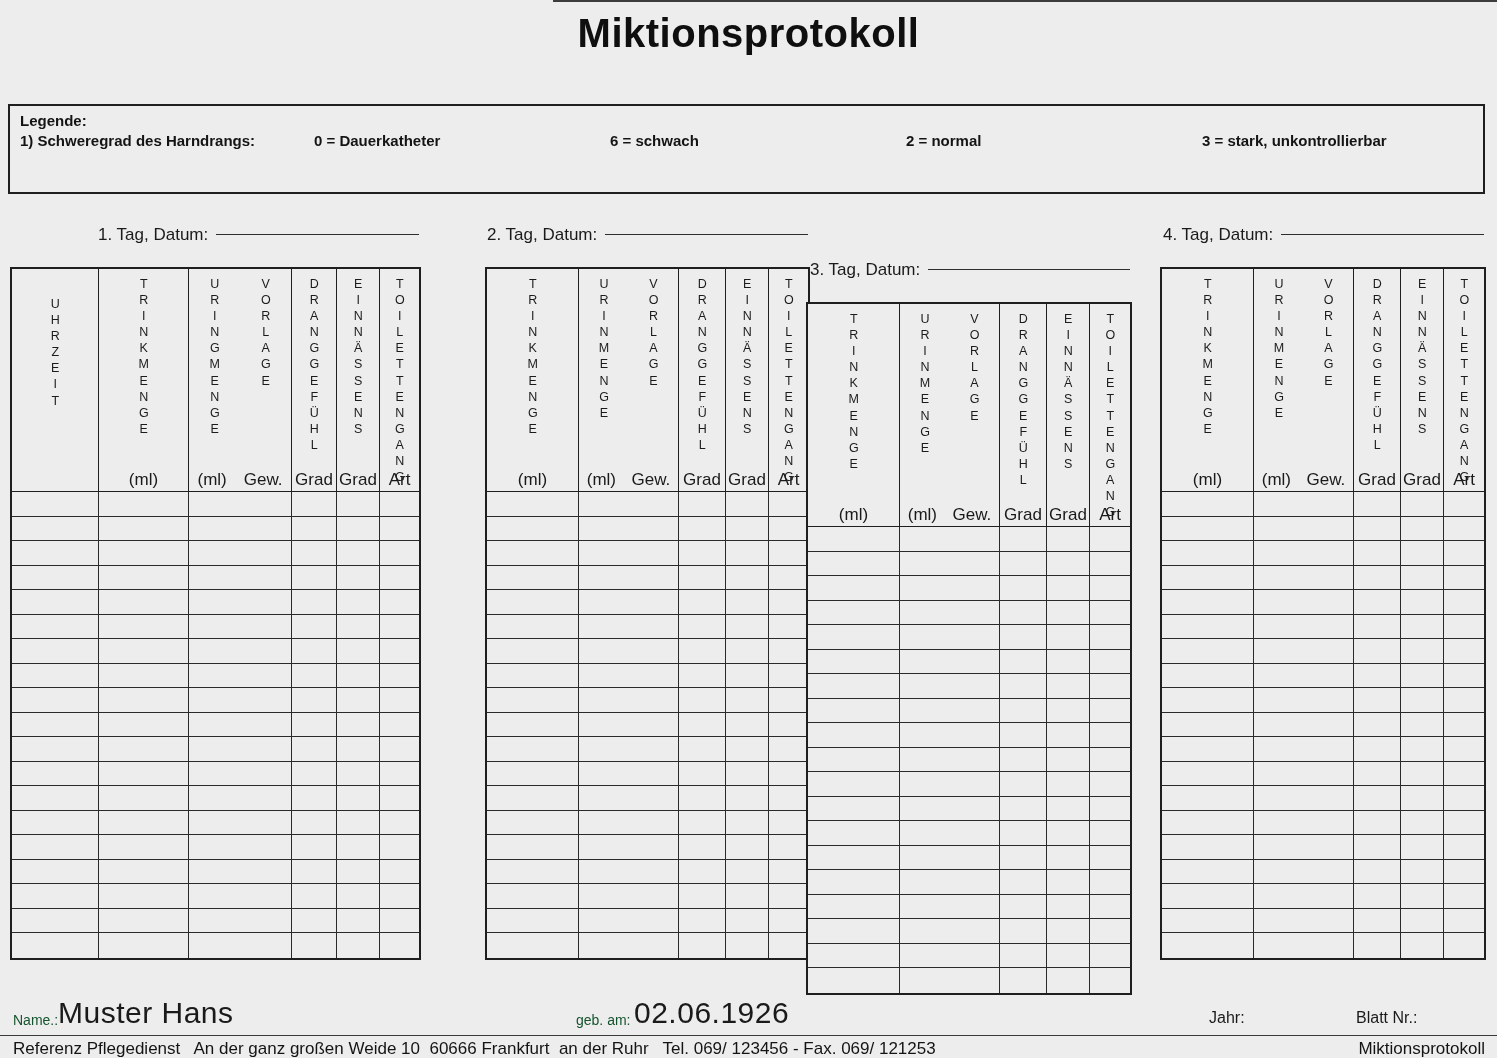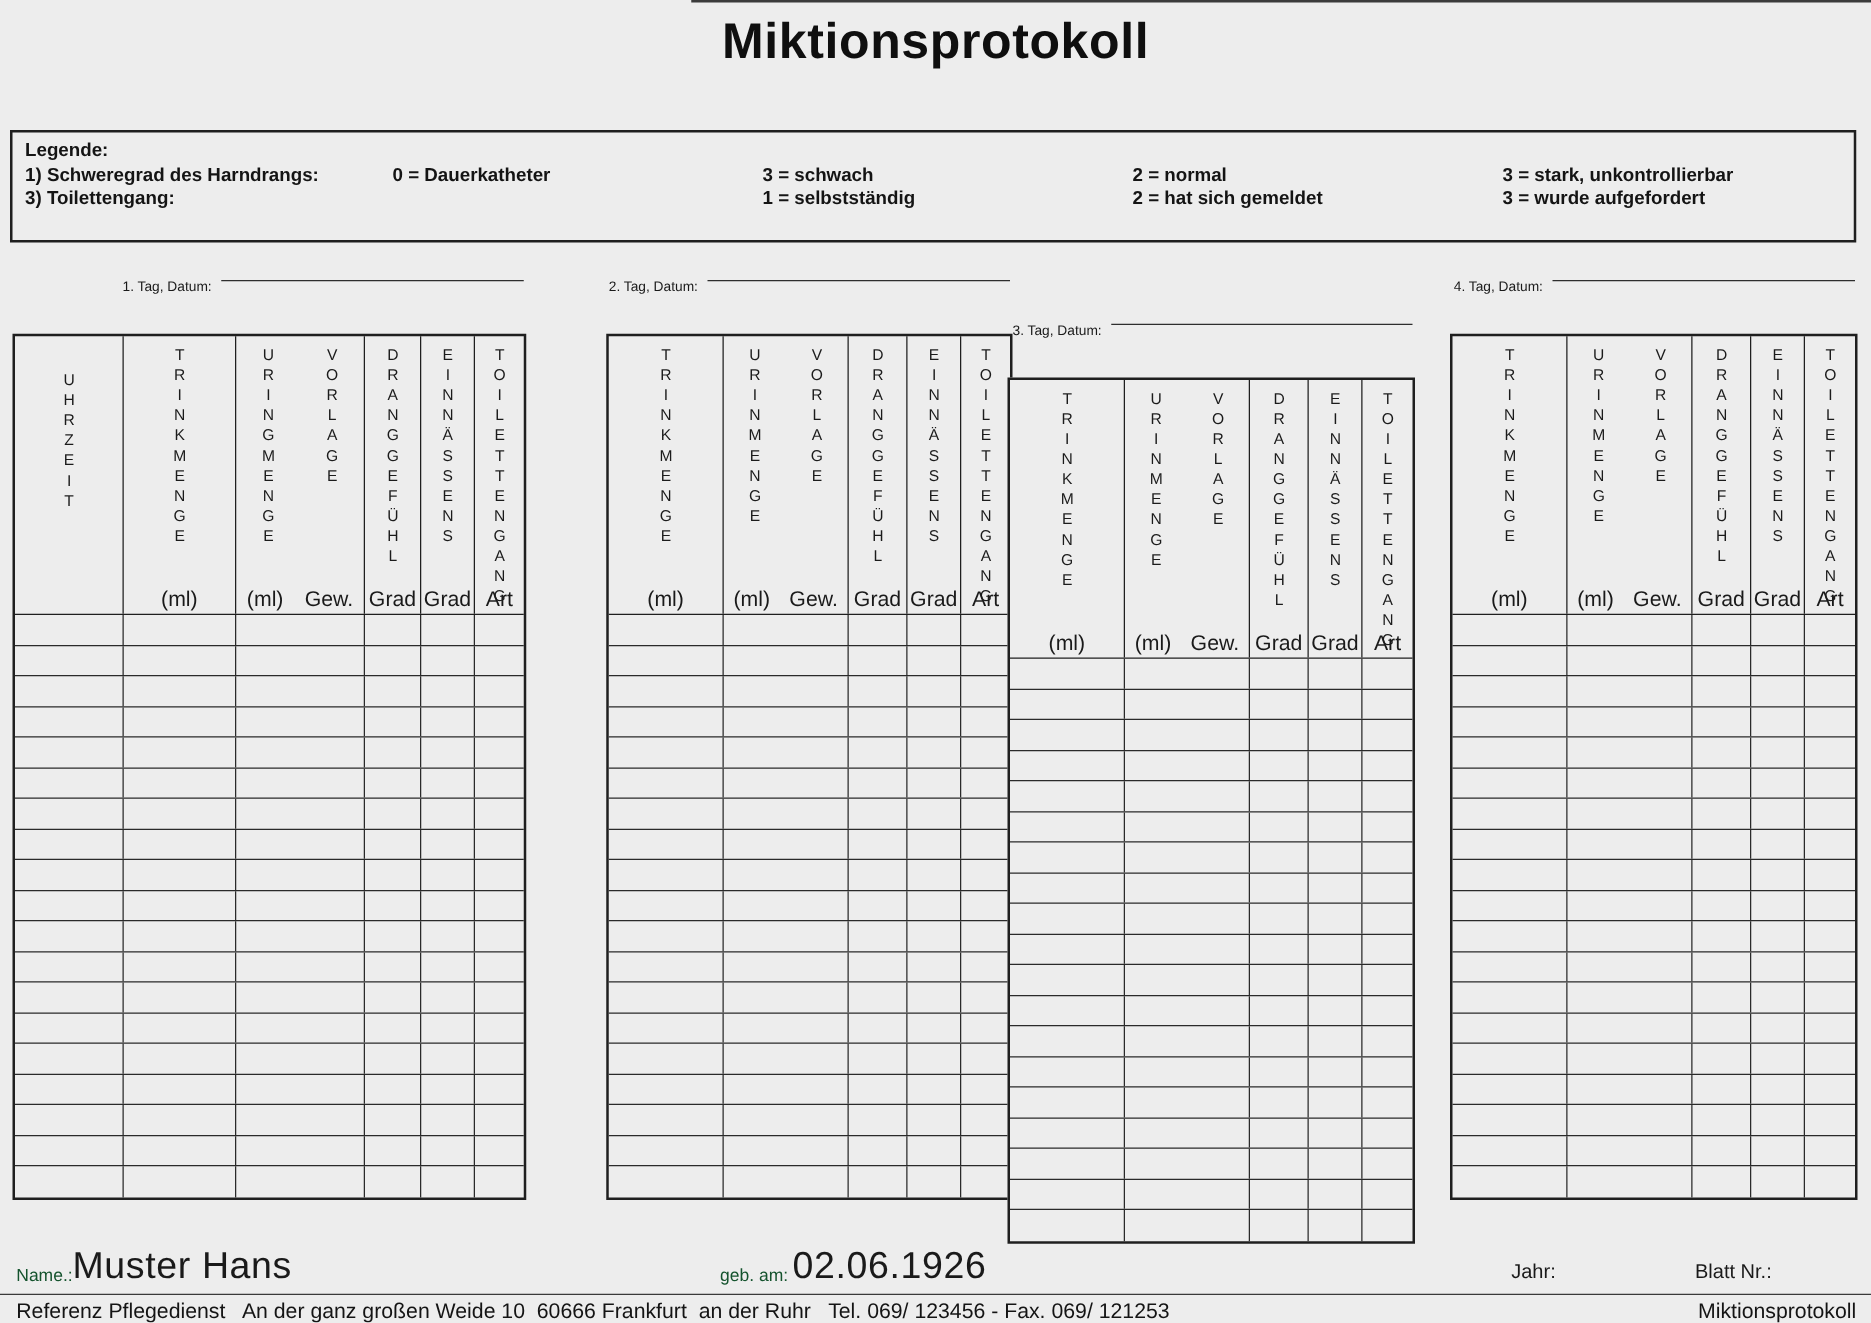--- a/index.html
+++ b/index.html
@@ -18,21 +18,21 @@
   .legend-box{
     position:absolute;left:8px;top:104px;width:1477px;height:90px;
     border:2px solid #1f1f1f;box-sizing:border-box;
     padding:6px 10px 4px 10px;font-weight:bold;font-size:15px;line-height:18px;
   }
   .legend-heading{display:block;margin-bottom:2px;}
   .legend-row{display:grid;grid-template-columns:294px 296px 296px 296px 1fr;}
   .legend-row span{white-space:nowrap;}
   
   .day-section{position:absolute;top:224px;}
-  .day-heading{display:flex;align-items:flex-start;height:22px;font-size:11px;color:#1a1a1a;}
+  .day-heading{display:flex;align-items:center;height:22px;font-size:17px;color:#1a1a1a;}
   .day-heading .lbl{white-space:nowrap;}
   .date-underline{flex:1;border-bottom:1.6px solid #2e2e2e;margin:0 2px 2px 8px;min-width:40px;}
   .day-table{
     margin-top:21px;border:2px solid #1f1f1f;box-sizing:border-box;background:#ededed;
   }
   .thead{display:grid;height:223px;border-bottom:1.7px solid #1f1f1f;box-sizing:border-box;}
   .hcell{
     position:relative;display:flex;justify-content:space-around;align-items:flex-start;
     padding-top:8px;border-right:1.7px solid #1f1f1f;box-sizing:border-box;
   }
@@ -63,30 +63,23 @@
 
 <div class="top-edge"></div>
 
 <div class="page-title">Miktionsprotokoll</div>
 
 <div class="legend-box">
   <span class="legend-heading">Legende:</span>
   <div class="legend-row">
     <span>1) Schweregrad des Harndrangs:</span>
     <span>0 = Dauerkatheter</span>
-    <span>3 = schwach</span>
+    <span>6 = schwach</span>
     <span>2 = normal</span>
     <span>3 = stark, unkontrollierbar</span>
-  </div>
-  <div class="legend-row">
-    <span>3) Toilettengang:</span>
-    <span></span>
-    <span>1 = selbstständig</span>
-    <span>2 = hat sich gemeldet</span>
-    <span>3 = wurde aufgefordert</span>
   </div>
 </div>
 
 <div id="days-container">
     <div class="day-section" style="left: 10px; width: 411px;">
       <div class="day-heading" style="padding-left: 88px;">
         <span class="lbl">1. Tag, Datum:</span>
         <div class="date-underline"></div>
       </div>
       <div class="day-table">

